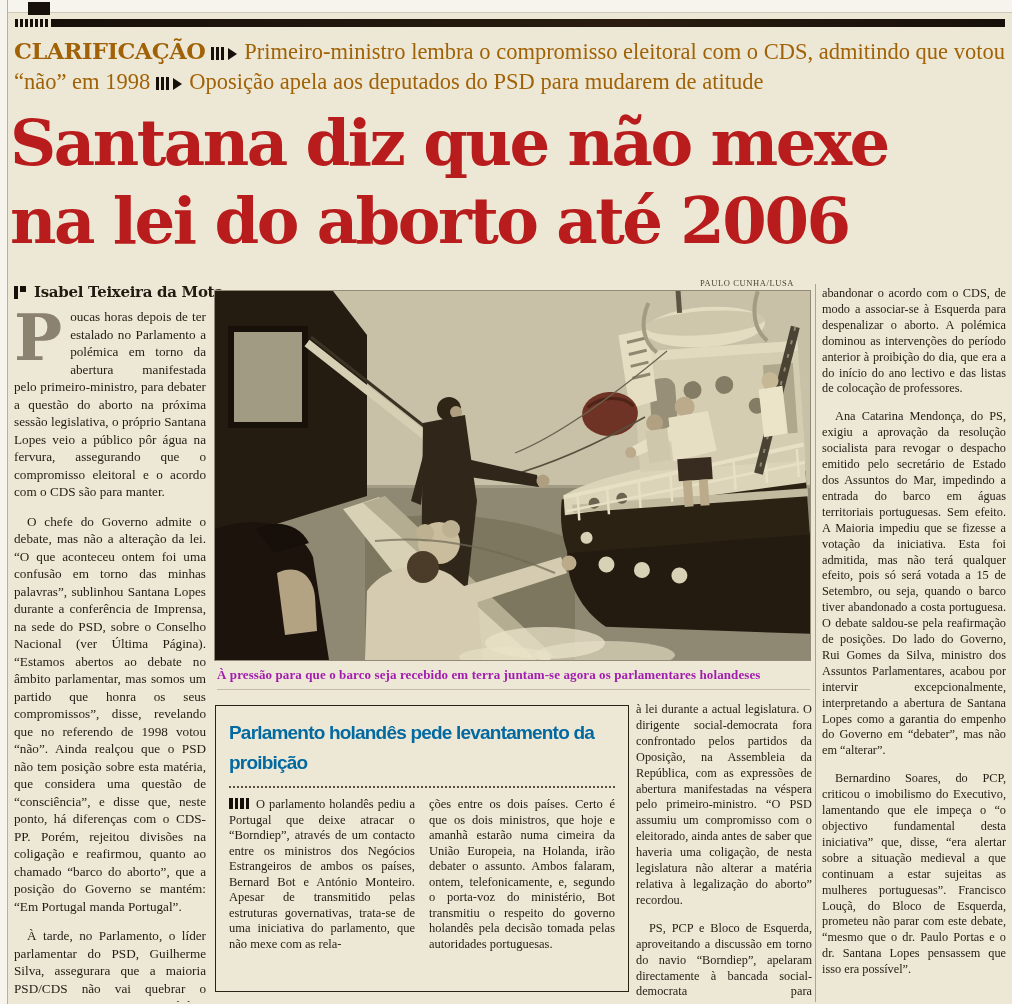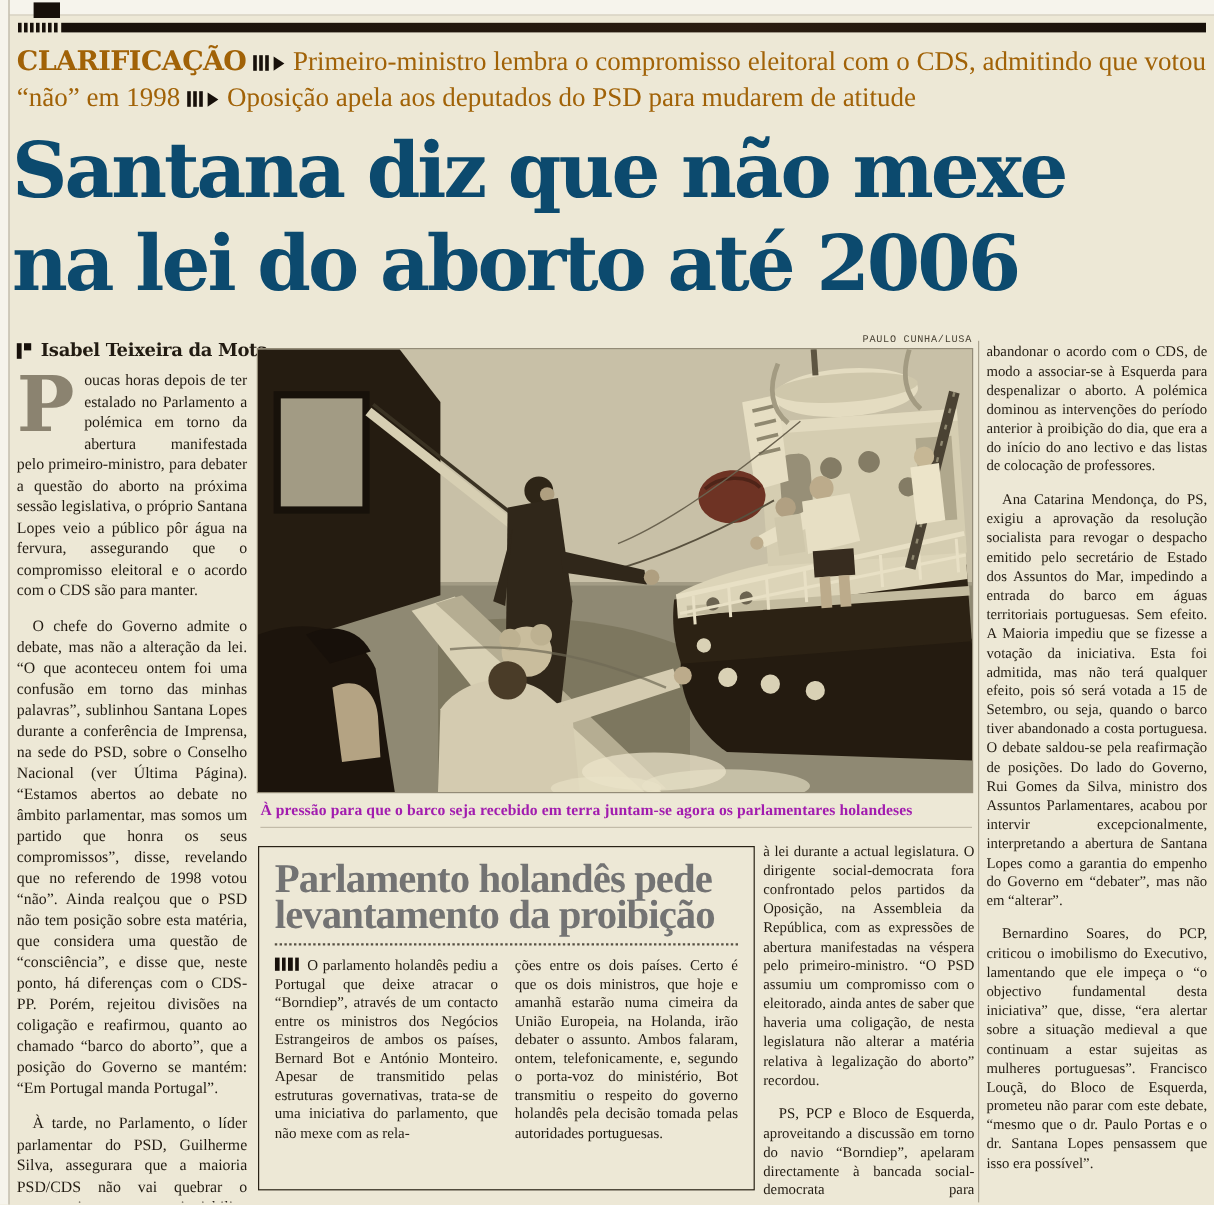--- a/index.html
+++ b/index.html
@@ -22,21 +22,21 @@
   .kicker{position:absolute;left:14px;top:36px;width:991px;height:66px;
     font-size:22.5px;line-height:30px;text-align:justify;color:#a16207;}
   .kicker b{font-family:"DejaVu Serif",serif;font-weight:900;letter-spacing:-0.5px;}
   .bars-arrow{display:inline-flex;align-items:center;gap:2px;margin:0 7px 0 6px;vertical-align:-1px;}
   .bars-arrow i{display:inline-block;width:3px;height:13px;background:#17100a;}
   .bars-arrow s{display:inline-block;width:0;height:0;border:none;border-left:9px solid #17100a;border-top:6.5px solid transparent;border-bottom:6.5px solid transparent;margin-left:2px;}
 
   
   .headline{position:absolute;left:10px;top:104px;width:1000px;height:168px;
     font-family:"DejaVu Serif",serif;font-weight:900;font-size:64px;line-height:78px;
-    letter-spacing:-2.5px;color:#0c4a6e;white-space:nowrap;}
+    letter-spacing:-2.5px;color:#b91c1c;white-space:nowrap;}
 
   
   .byline{position:absolute;left:14px;top:283px;height:18px;display:flex;align-items:center;
     font-weight:bold;font-size:15px;font-family:"DejaVu Serif",serif;letter-spacing:-0.3px;}
   .flag-icon{position:relative;width:13px;height:13px;margin-right:7px;}
   .flag-icon em{position:absolute;left:0;top:0;width:3.5px;height:13px;background:#17100a;}
   .flag-icon u{position:absolute;left:6px;top:0;width:6px;height:6px;background:#17100a;}
 
   
   .col{position:absolute;text-align:justify;overflow:hidden;}
@@ -45,31 +45,31 @@
   .cont{text-align-last:justify;}
   .col-left{left:14px;top:308px;width:192px;height:694px;font-size:13.2px;line-height:17.5px;}
   .col-mid{left:636px;top:702px;width:176px;height:300px;font-size:12.3px;line-height:15.9px;}
   .col-right{left:822px;top:286px;width:184px;height:716px;font-size:12.3px;line-height:15.9px;}
   .dropcap{float:left;font-family:"DejaVu Serif",serif;font-weight:900;font-size:64px;line-height:52px;
     color:#8b8370;padding:4px 8px 0 0;}
 
   .vsep{position:absolute;left:815px;top:284px;width:1px;height:718px;background:#aaa390;}
 
   
-  .credit{position:absolute;left:215px;top:278px;width:595px;text-align:right;
-    font-family:Liberation Mono, monospace;font-size:8.5px;letter-spacing:0.6px;color:#4a4335;}
+  .credit{position:absolute;left:199px;top:278px;width:595px;text-align:right;
+    font-family:Liberation Serif, serif;font-size:8.5px;letter-spacing:0.6px;color:#4a4335;}
   .photo{position:absolute;left:215px;top:291px;width:595px;height:369px;outline:1px solid #938b77;background:#c7bfa6;}
   .caption{position:absolute;left:217px;top:667px;width:593px;
     font-weight:bold;font-size:13px;letter-spacing:0.1px;color:#a21caf;border-bottom:1px solid #c2bba8;padding-bottom:6px;}
 
   
   .story-box{position:absolute;left:215px;top:705px;width:414px;height:287px;
     border:1.5px solid #292216;background:#ede8d6;box-sizing:border-box;padding:10px 13px;}
-  .story-box h2{margin:2px 0 8px 0;font-family:Liberation Serif, serif;font-weight:900;
-    font-size:34px;line-height:30px;letter-spacing:-0.8px;color:#737373;}
+  .story-box h2{margin:2px 0 8px 0;font-family:Liberation Sans, sans-serif;font-weight:900;
+    font-size:19px;line-height:30px;letter-spacing:-0.8px;color:#0369a1;}
   .dotted{border-top:2px dotted #575043;margin:0 0 9px 0;}
   .box-cols{display:flex;gap:14px;}
   .box-col{width:50%;font-size:12.5px;line-height:15.5px;text-align:justify;overflow:hidden;height:178px;}
   .quadbar-icon{display:inline-flex;gap:2px;margin-right:7px;vertical-align:-1px;}
   .quadbar-icon i{display:inline-block;width:3.5px;height:11px;background:#17100a;}
 </style>
 </head>
 <body>
 
 <div class="edge-top"></div>

